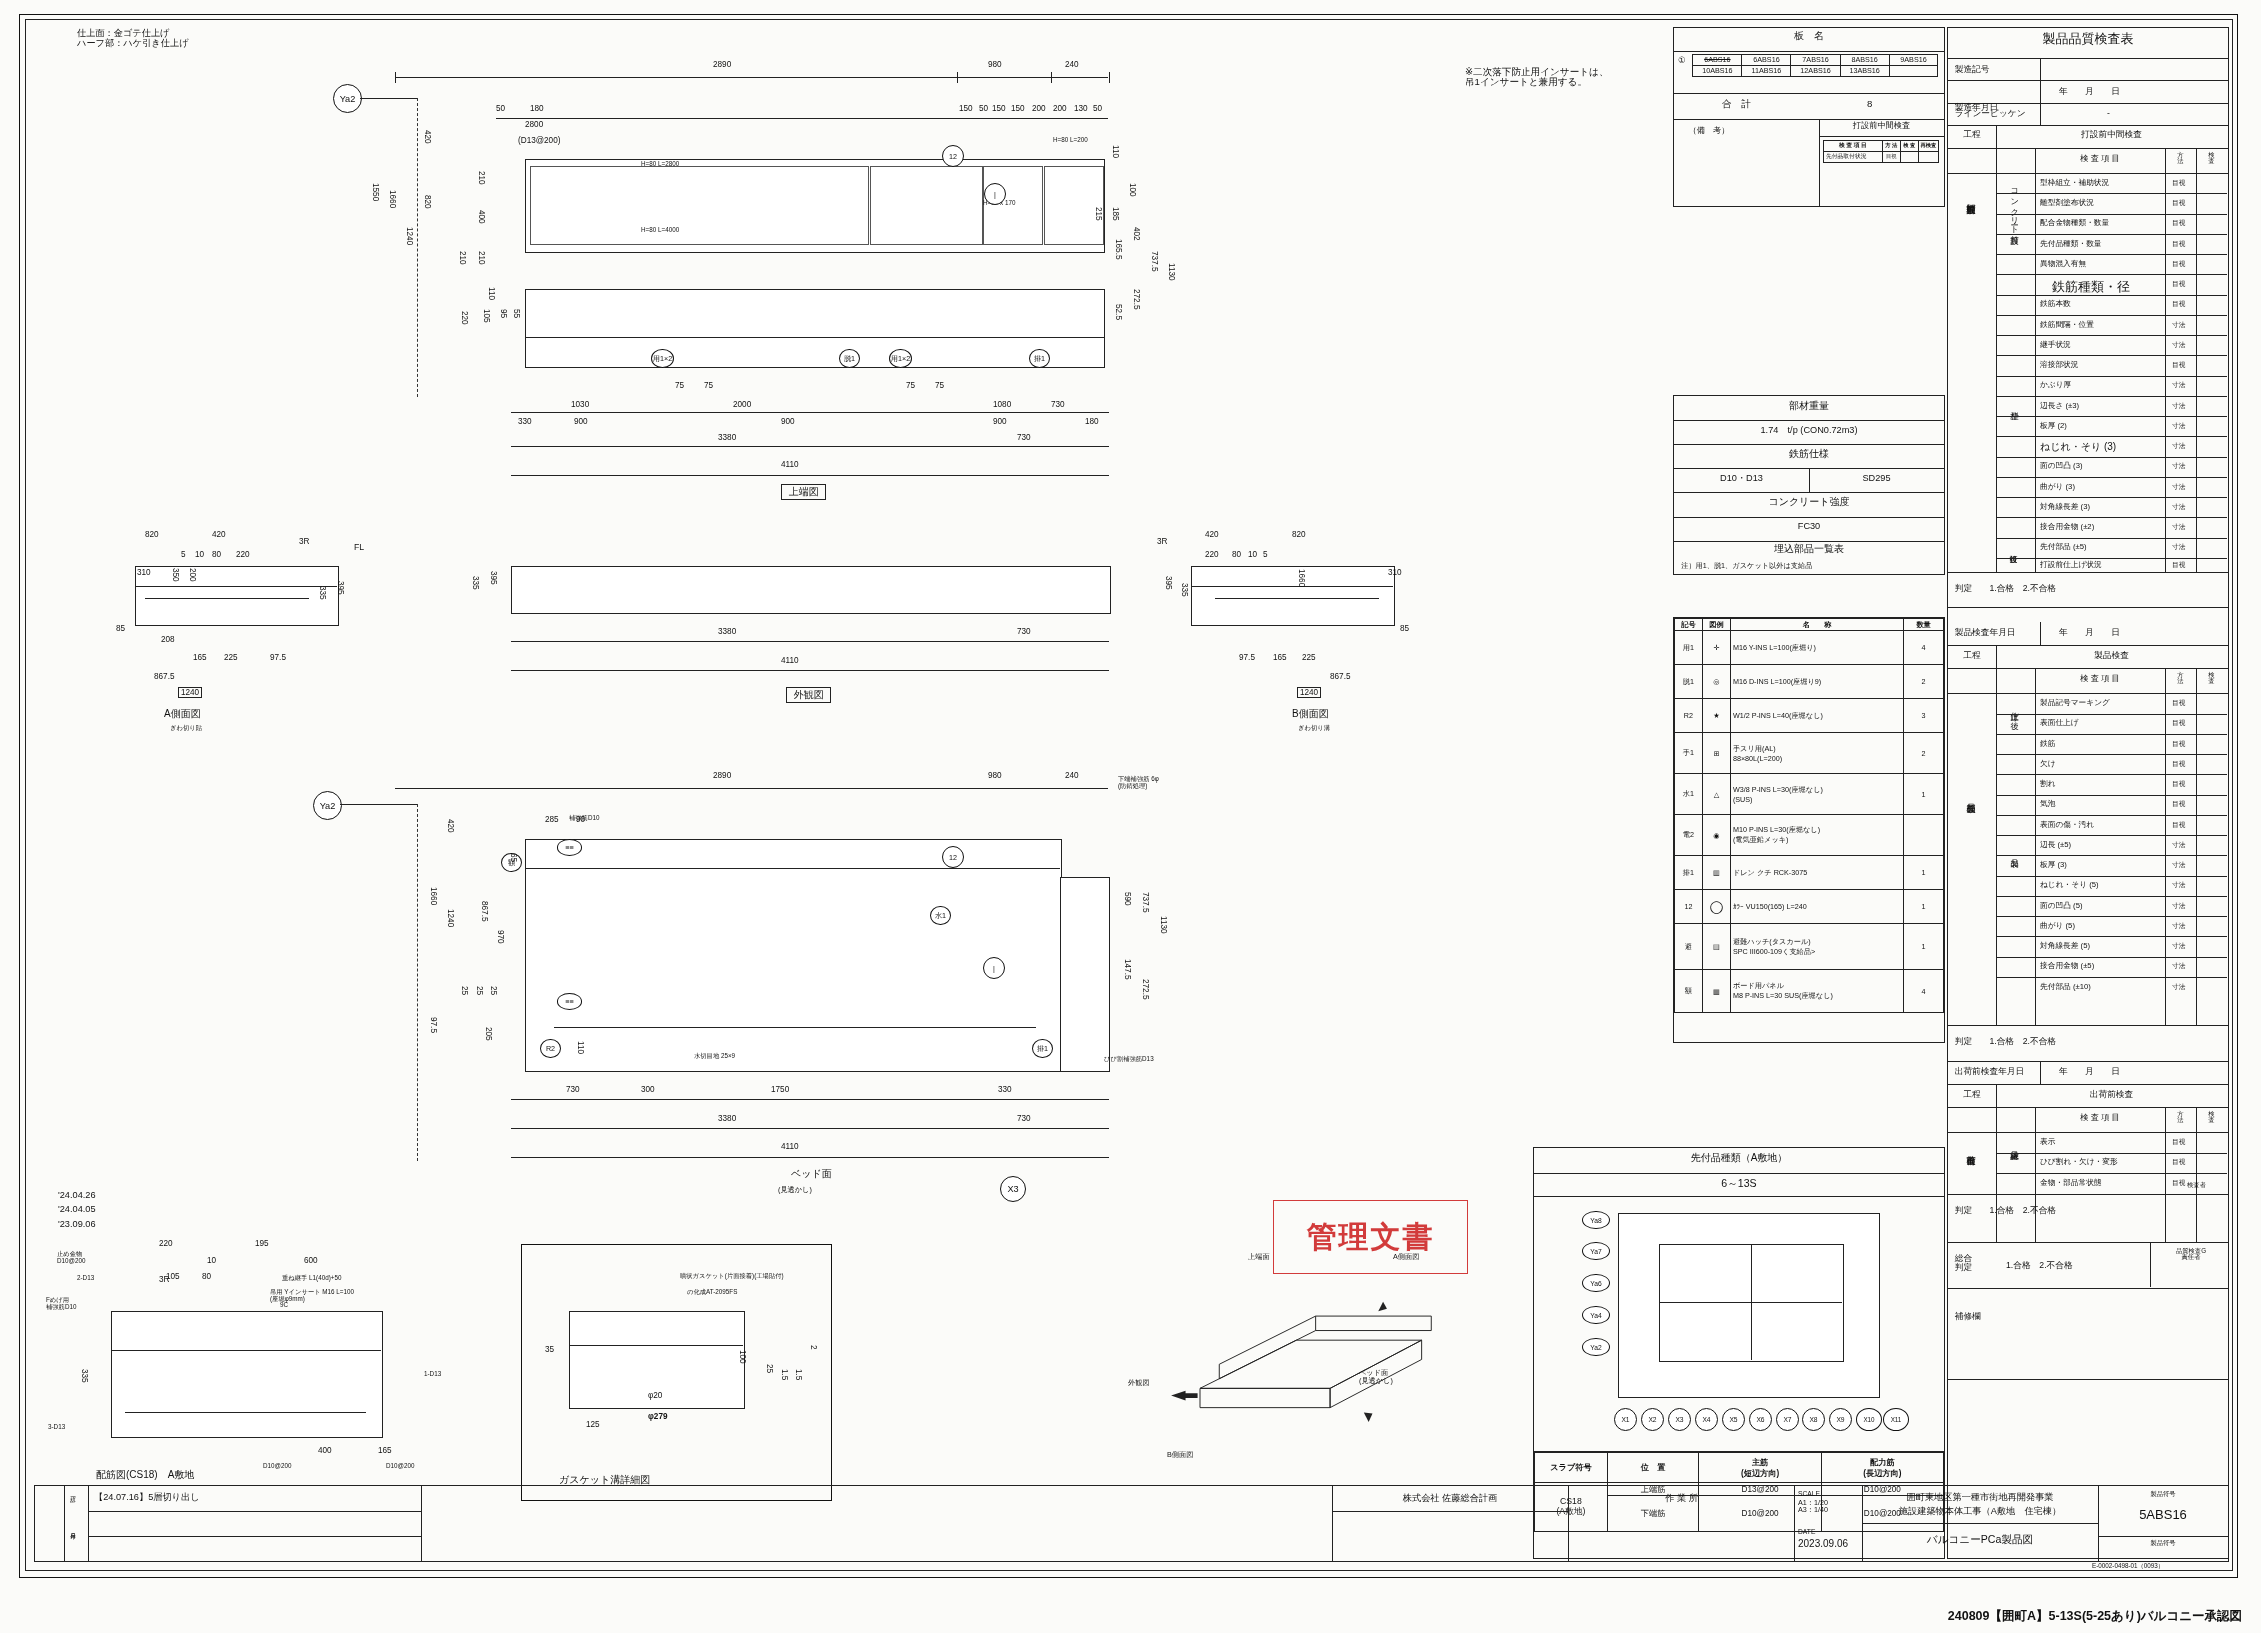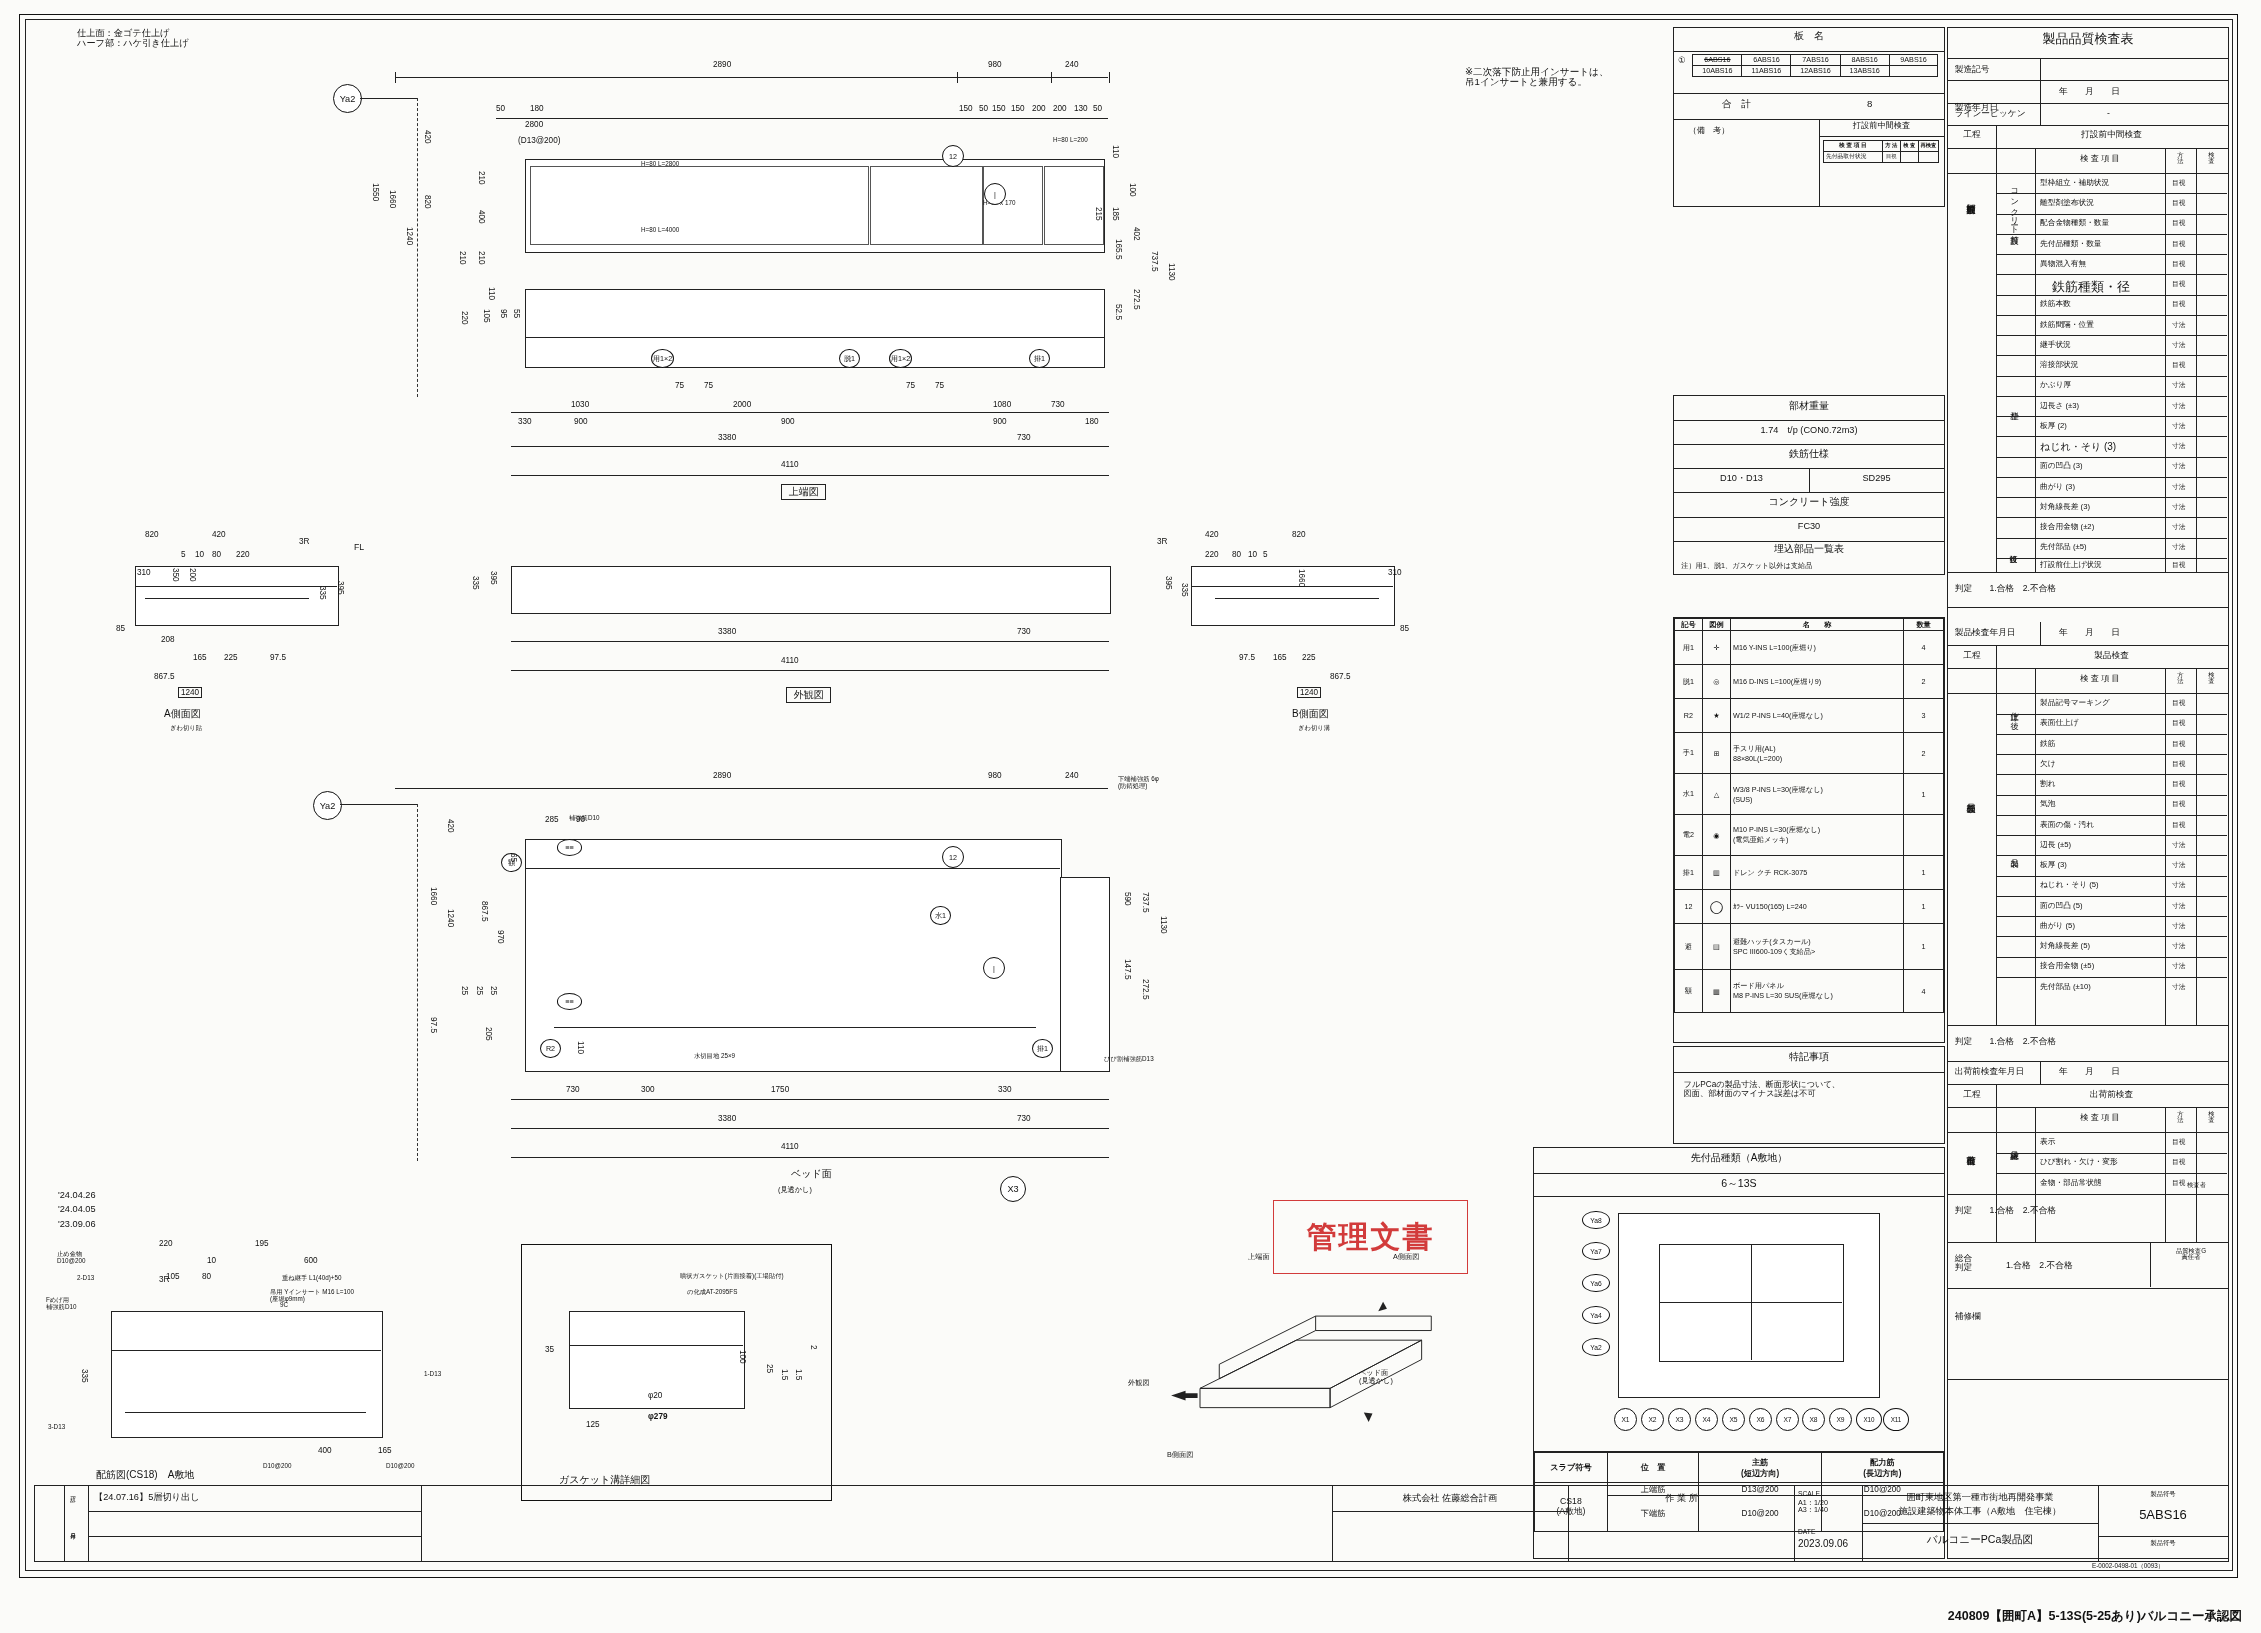--- a/index.html
+++ b/index.html
@@ -497,26 +497,20 @@
             <td style="height:41px;">額</td>
             <td>▦</td>
             <td class="l" style="white-space:pre-line;">ボード用パネル
 M8 P-INS L=30 SUS(座堀なし)</td>
             <td>4</td>
           </tr>
     </tbody>
       </table>
   </div>
 
-  <div class="thin" style="left:1673px;top:1046px;width:270px;height:96px;">
-    <div class="txt ctr med" style="left:0;top:4.8px;width:270px;">特記事項</div>
-    <div class="ln" style="left:0;top:25px;width:270px;height:0.5px;"></div>
-    <div class="txt" style="left:9.6px;top:34px;font-size:8.2px;">フルPCaの製品寸法、断面形状について、
-図面、部材面のマイナス誤差は不可</div>
-  </div>
 
   <div class="thin" style="left:1533px;top:1147px;width:410px;height:337px;">
     <div class="txt ctr med" style="left:0;top:4.8px;width:410px;">先付品種類（A敷地）</div>
     <div class="ln" style="left:0;top:25px;width:410px;height:0.5px;"></div>
     <div class="txt ctr" style="left:0;top:30px;width:410px;font-size:10.6px;">6～13S</div>
     <div class="ln" style="left:0;top:48px;width:410px;height:0.5px;"></div>
     <div class="slab" style="left:84px;top:65px;width:260px;height:183px;"></div>
     <div class="slab" style="left:125px;top:96px;width:183px;height:116px;"></div>
     <div class="ln" style="left:125px;top:154px;width:183px;height:0.5px;"></div>
     <div class="lnv" style="left:217px;top:96px;height:116px;"></div>

